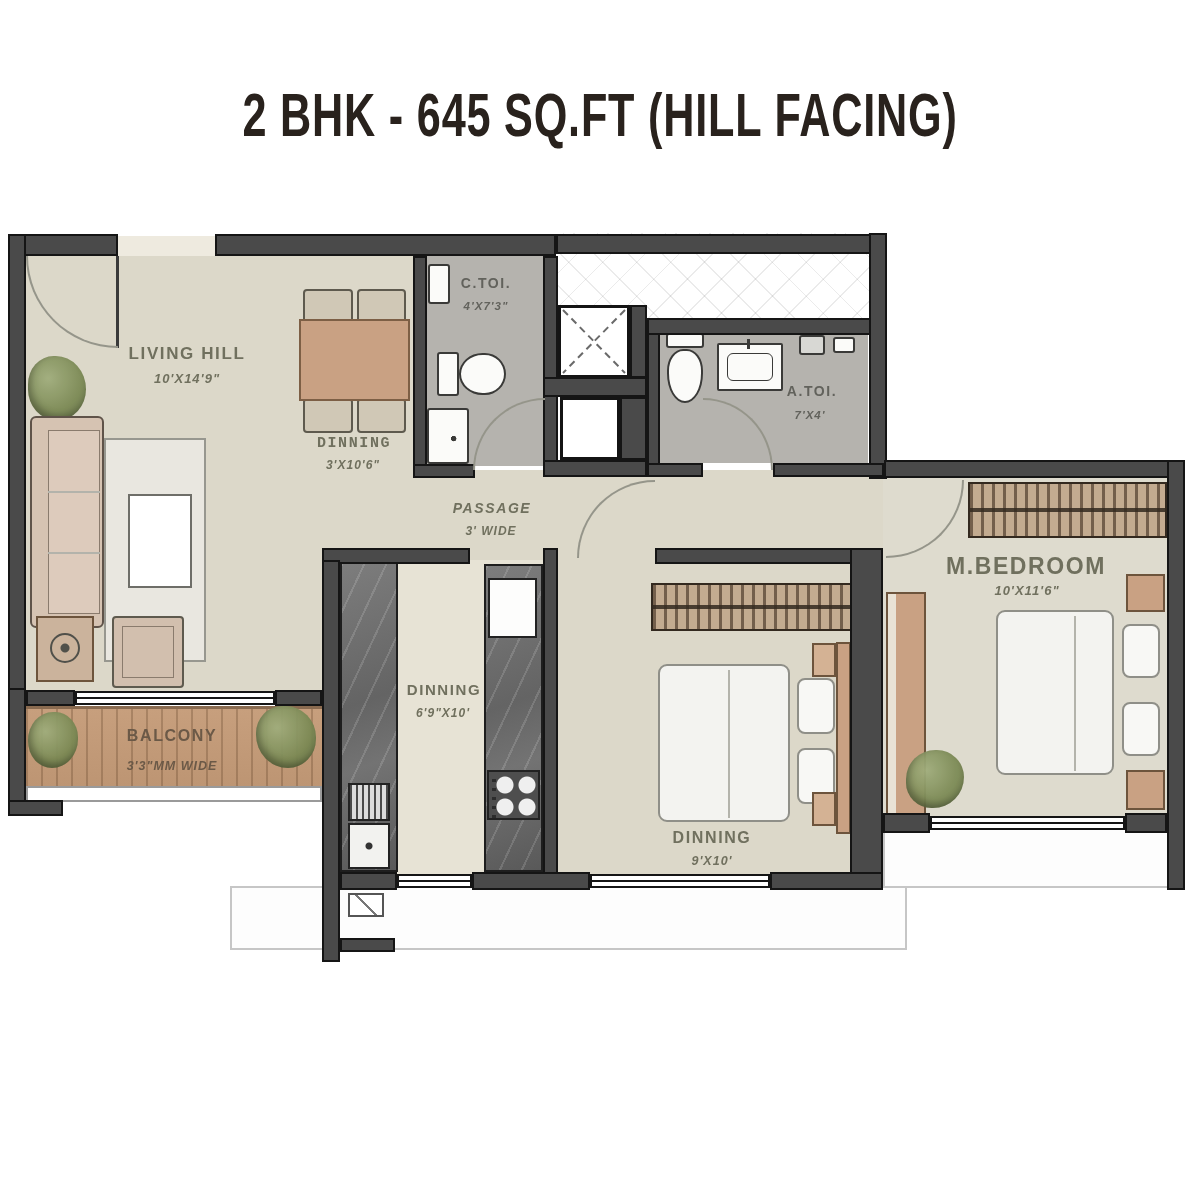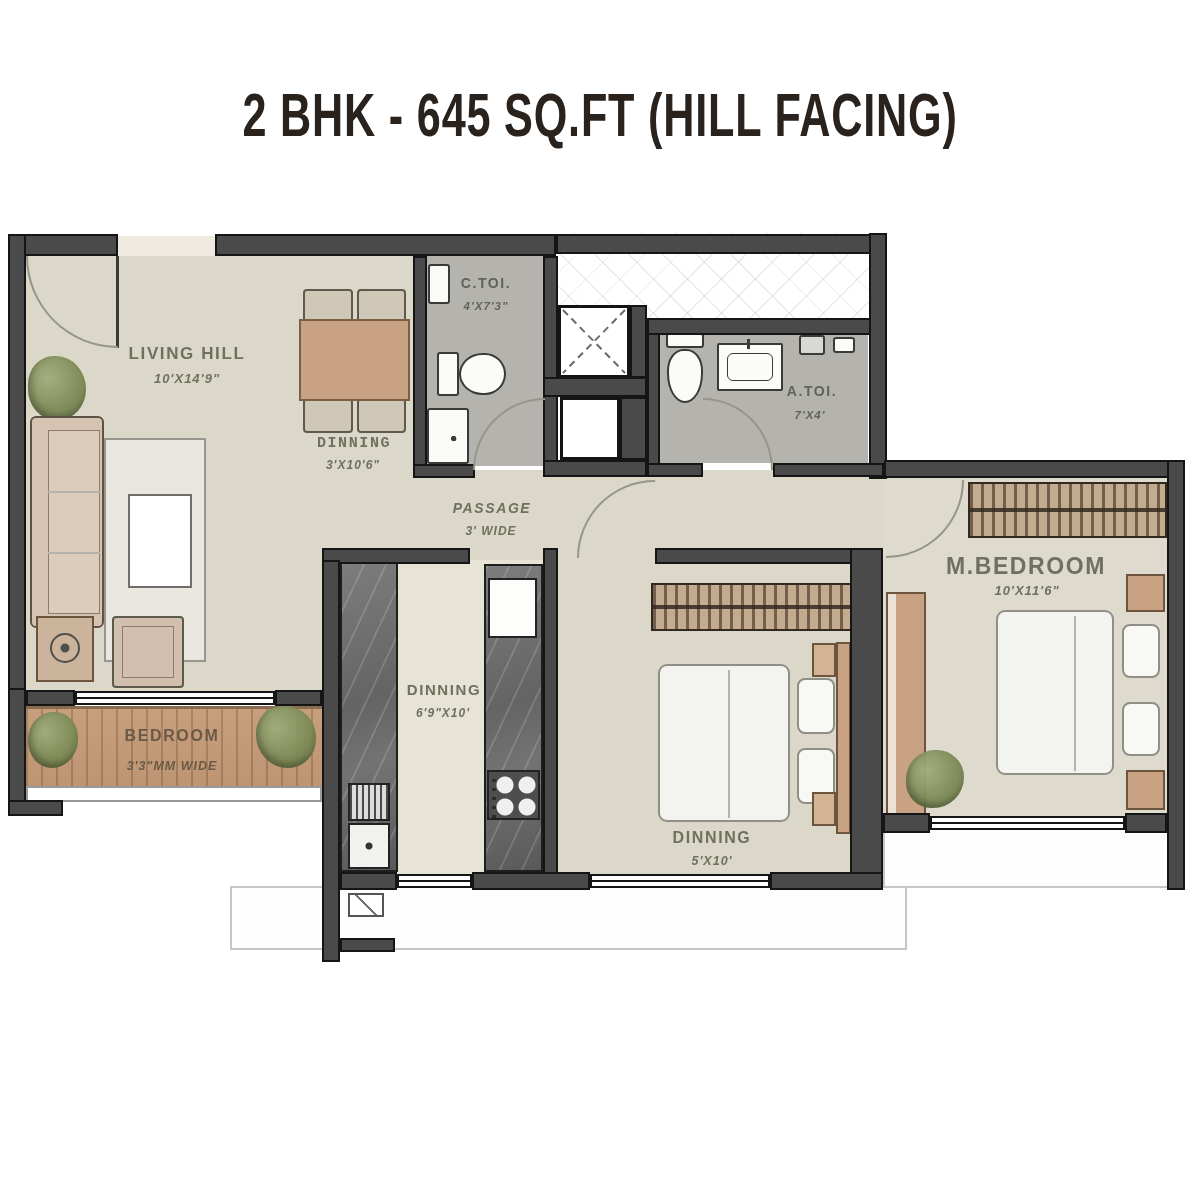--- a/index.html
+++ b/index.html
@@ -221,21 +221,21 @@
   <span class="lbl" style="left:812px;top:391px;font-size:14px;color:#62625c;">A.TOI.</span>
   <span class="dim" style="left:810px;top:415px;font-size:11.5px;color:#62625c;text-align:right;">7'X4'</span>
 
   <span class="lbl" style="left:492px;top:508px;font-size:14px;font-style:italic;">PASSAGE</span>
   <span class="dim" style="left:491px;top:531px;font-size:12px;">3' WIDE</span>
 
   <span class="lbl" style="left:444px;top:689px;font-size:15px;">DINNING</span>
   <span class="dim" style="left:443px;top:713px;font-size:12px;">6'9"X10'</span>
 
   <span class="lbl" style="left:712px;top:838px;font-size:16px;">DINNING</span>
-  <span class="dim" style="left:712px;top:861px;font-size:12.5px;">5'X10'</span>
+  <span class="dim" style="left:712px;top:861px;font-size:12.5px;">9'X10'</span>
 
   <span class="lbl" style="left:1026px;top:566px;font-size:23px;">M.BEDROOM</span>
   <span class="dim" style="left:1027px;top:590px;font-size:13px;">10'X11'6"</span>
 
-  <span class="lbl" style="left:172px;top:736px;font-size:16px;color:var(--balconyLabel,#6b5947);">BEDROOM</span>
+  <span class="lbl" style="left:172px;top:736px;font-size:16px;color:var(--balconyLabel,#6b5947);">BALCONY</span>
   <span class="dim" style="left:172px;top:766px;font-size:12.5px;color:var(--balconyLabel,#6b5947);">3'3"MM WIDE</span>
 
 </div>
 
 </body></html>

